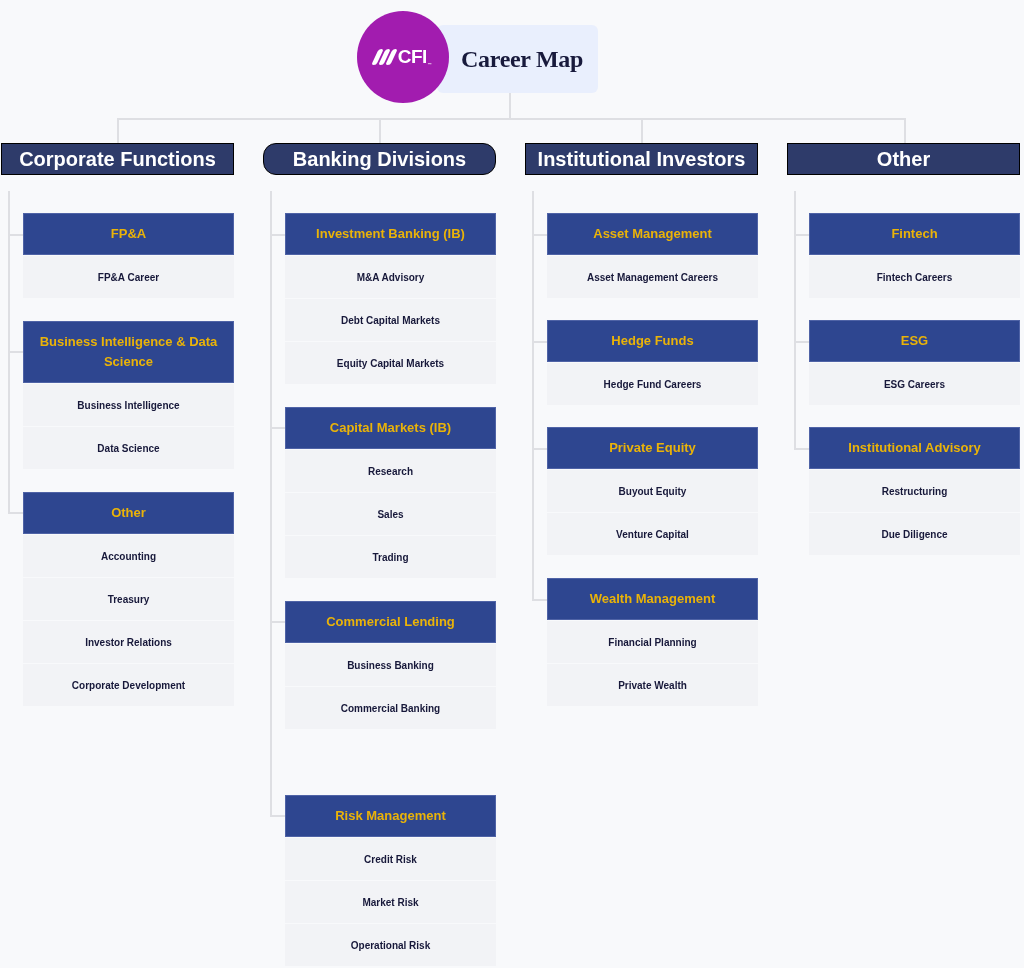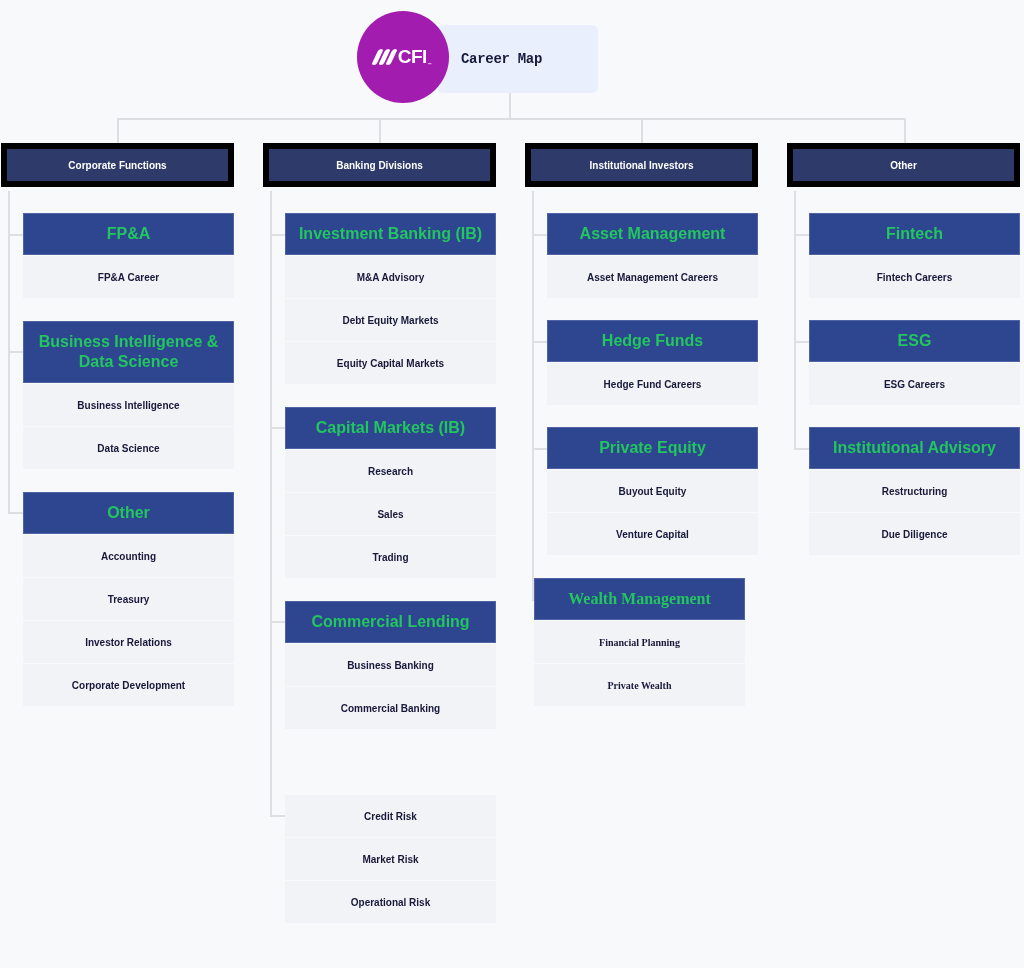--- a/index.html
+++ b/index.html
@@ -20,32 +20,32 @@
     display: block; width: 5px; height: 16px; background: #fff;
     border-radius: 3px; transform: skewX(-25deg);
   }
   .logo .tm { font-size: 4px; align-self: flex-end; margin-bottom: 36px; margin-left: 1px; }
   .title-box {
     position: absolute; left: 437px; top: 25px; width: 161px; height: 68px;
     background: #e9effd; border-radius: 6px; z-index: 1;
     display: flex; align-items: center; padding-left: 24px; box-sizing: border-box;
   }
   .title-box span {
-    font-family: Liberation Mono, monospace; font-weight: 700;
-    font-size: 14px; color: #181a3c; letter-spacing: -0.3px;
+    font-family: Liberation Serif, serif; font-weight: 700;
+    font-size: 24px; color: #181a3c; letter-spacing: -0.3px;
   }
   .col-header {
-    position: absolute; top: 143px; width: 233px; height: 44px;
-    background: #2e3b6a; color: #fff; font-weight: 700; font-size: 10px;
+    position: absolute; top: 143px; width: 233px; height: 32px;
+    background: #2e3b6a; color: #fff; font-weight: 700; font-size: 20px;
     display: flex; align-items: center; justify-content: center;
-    box-sizing: border-box; border: 6px solid #000000;
+    box-sizing: border-box; border: 1px solid #000000;
   }
   .group { position: absolute; width: 211px; }
   .group-header {
-    background: #2e4690; color: #22c55e; font-weight: 700; font-size: 16px;
+    background: #2e4690; color: #eab308; font-weight: 700; font-size: 13px;
     display: flex; align-items: center; justify-content: center; text-align: center;
     height: 42px; box-sizing: border-box; padding: 0 12px; line-height: 20px;
     border: 1px solid #4f63a6;
   }
   .group-header.tall { height: 62px; }
   .item {
     background: #f2f3f6; color: #17183a; font-weight: 700; font-size: 10px;
     height: 42px; display: flex; align-items: center; justify-content: center;
     margin-top: 1px; box-sizing: border-box;
   }
@@ -110,41 +110,42 @@
   <div class="item">Data Science</div>
 </div>
 <div class="group" style="left:23px; top:492px;">
   <div class="group-header">Other</div>
   <div class="item">Accounting</div>
   <div class="item">Treasury</div>
   <div class="item">Investor Relations</div>
   <div class="item">Corporate Development</div>
 </div>
 
-<div class="col-header" style="left:263px;">
+<div class="col-header" style="left:263px;border-radius:13px;">
   <span>Banking Divisions</span>
 </div>
 <div class="group" style="left:285px; top:213px;">
   <div class="group-header">Investment Banking (IB)</div>
   <div class="item">M&amp;A Advisory</div>
-  <div class="item">Debt Equity Markets</div>
+  <div class="item">Debt Capital Markets</div>
   <div class="item">Equity Capital Markets</div>
 </div>
 <div class="group" style="left:285px; top:407px;">
   <div class="group-header">Capital Markets (IB)</div>
   <div class="item">Research</div>
   <div class="item">Sales</div>
   <div class="item">Trading</div>
 </div>
 <div class="group" style="left:285px; top:601px;">
   <div class="group-header">Commercial Lending</div>
   <div class="item">Business Banking</div>
   <div class="item">Commercial Banking</div>
 </div>
 <div class="group" style="left:285px; top:795px;">
+  <div class="group-header">Risk Management</div>
   <div class="item">Credit Risk</div>
   <div class="item">Market Risk</div>
   <div class="item">Operational Risk</div>
 </div>
 
 <div class="col-header" style="left:525px;">
   <span>Institutional Investors</span>
 </div>
 <div class="group" style="left:547px; top:213px;">
   <div class="group-header">Asset Management</div>
@@ -152,21 +153,21 @@
 </div>
 <div class="group" style="left:547px; top:320px;">
   <div class="group-header">Hedge Funds</div>
   <div class="item">Hedge Fund Careers</div>
 </div>
 <div class="group" style="left:547px; top:427px;">
   <div class="group-header">Private Equity</div>
   <div class="item">Buyout Equity</div>
   <div class="item">Venture Capital</div>
 </div>
-<div class="group" style="left:534px; top:578px;font-family:Liberation Serif, serif;">
+<div class="group" style="left:547px; top:578px;">
   <div class="group-header">Wealth Management</div>
   <div class="item">Financial Planning</div>
   <div class="item">Private Wealth</div>
 </div>
 
 <div class="col-header" style="left:787px;">
   <span>Other</span>
 </div>
 <div class="group" style="left:809px; top:213px;">
   <div class="group-header">Fintech</div>

